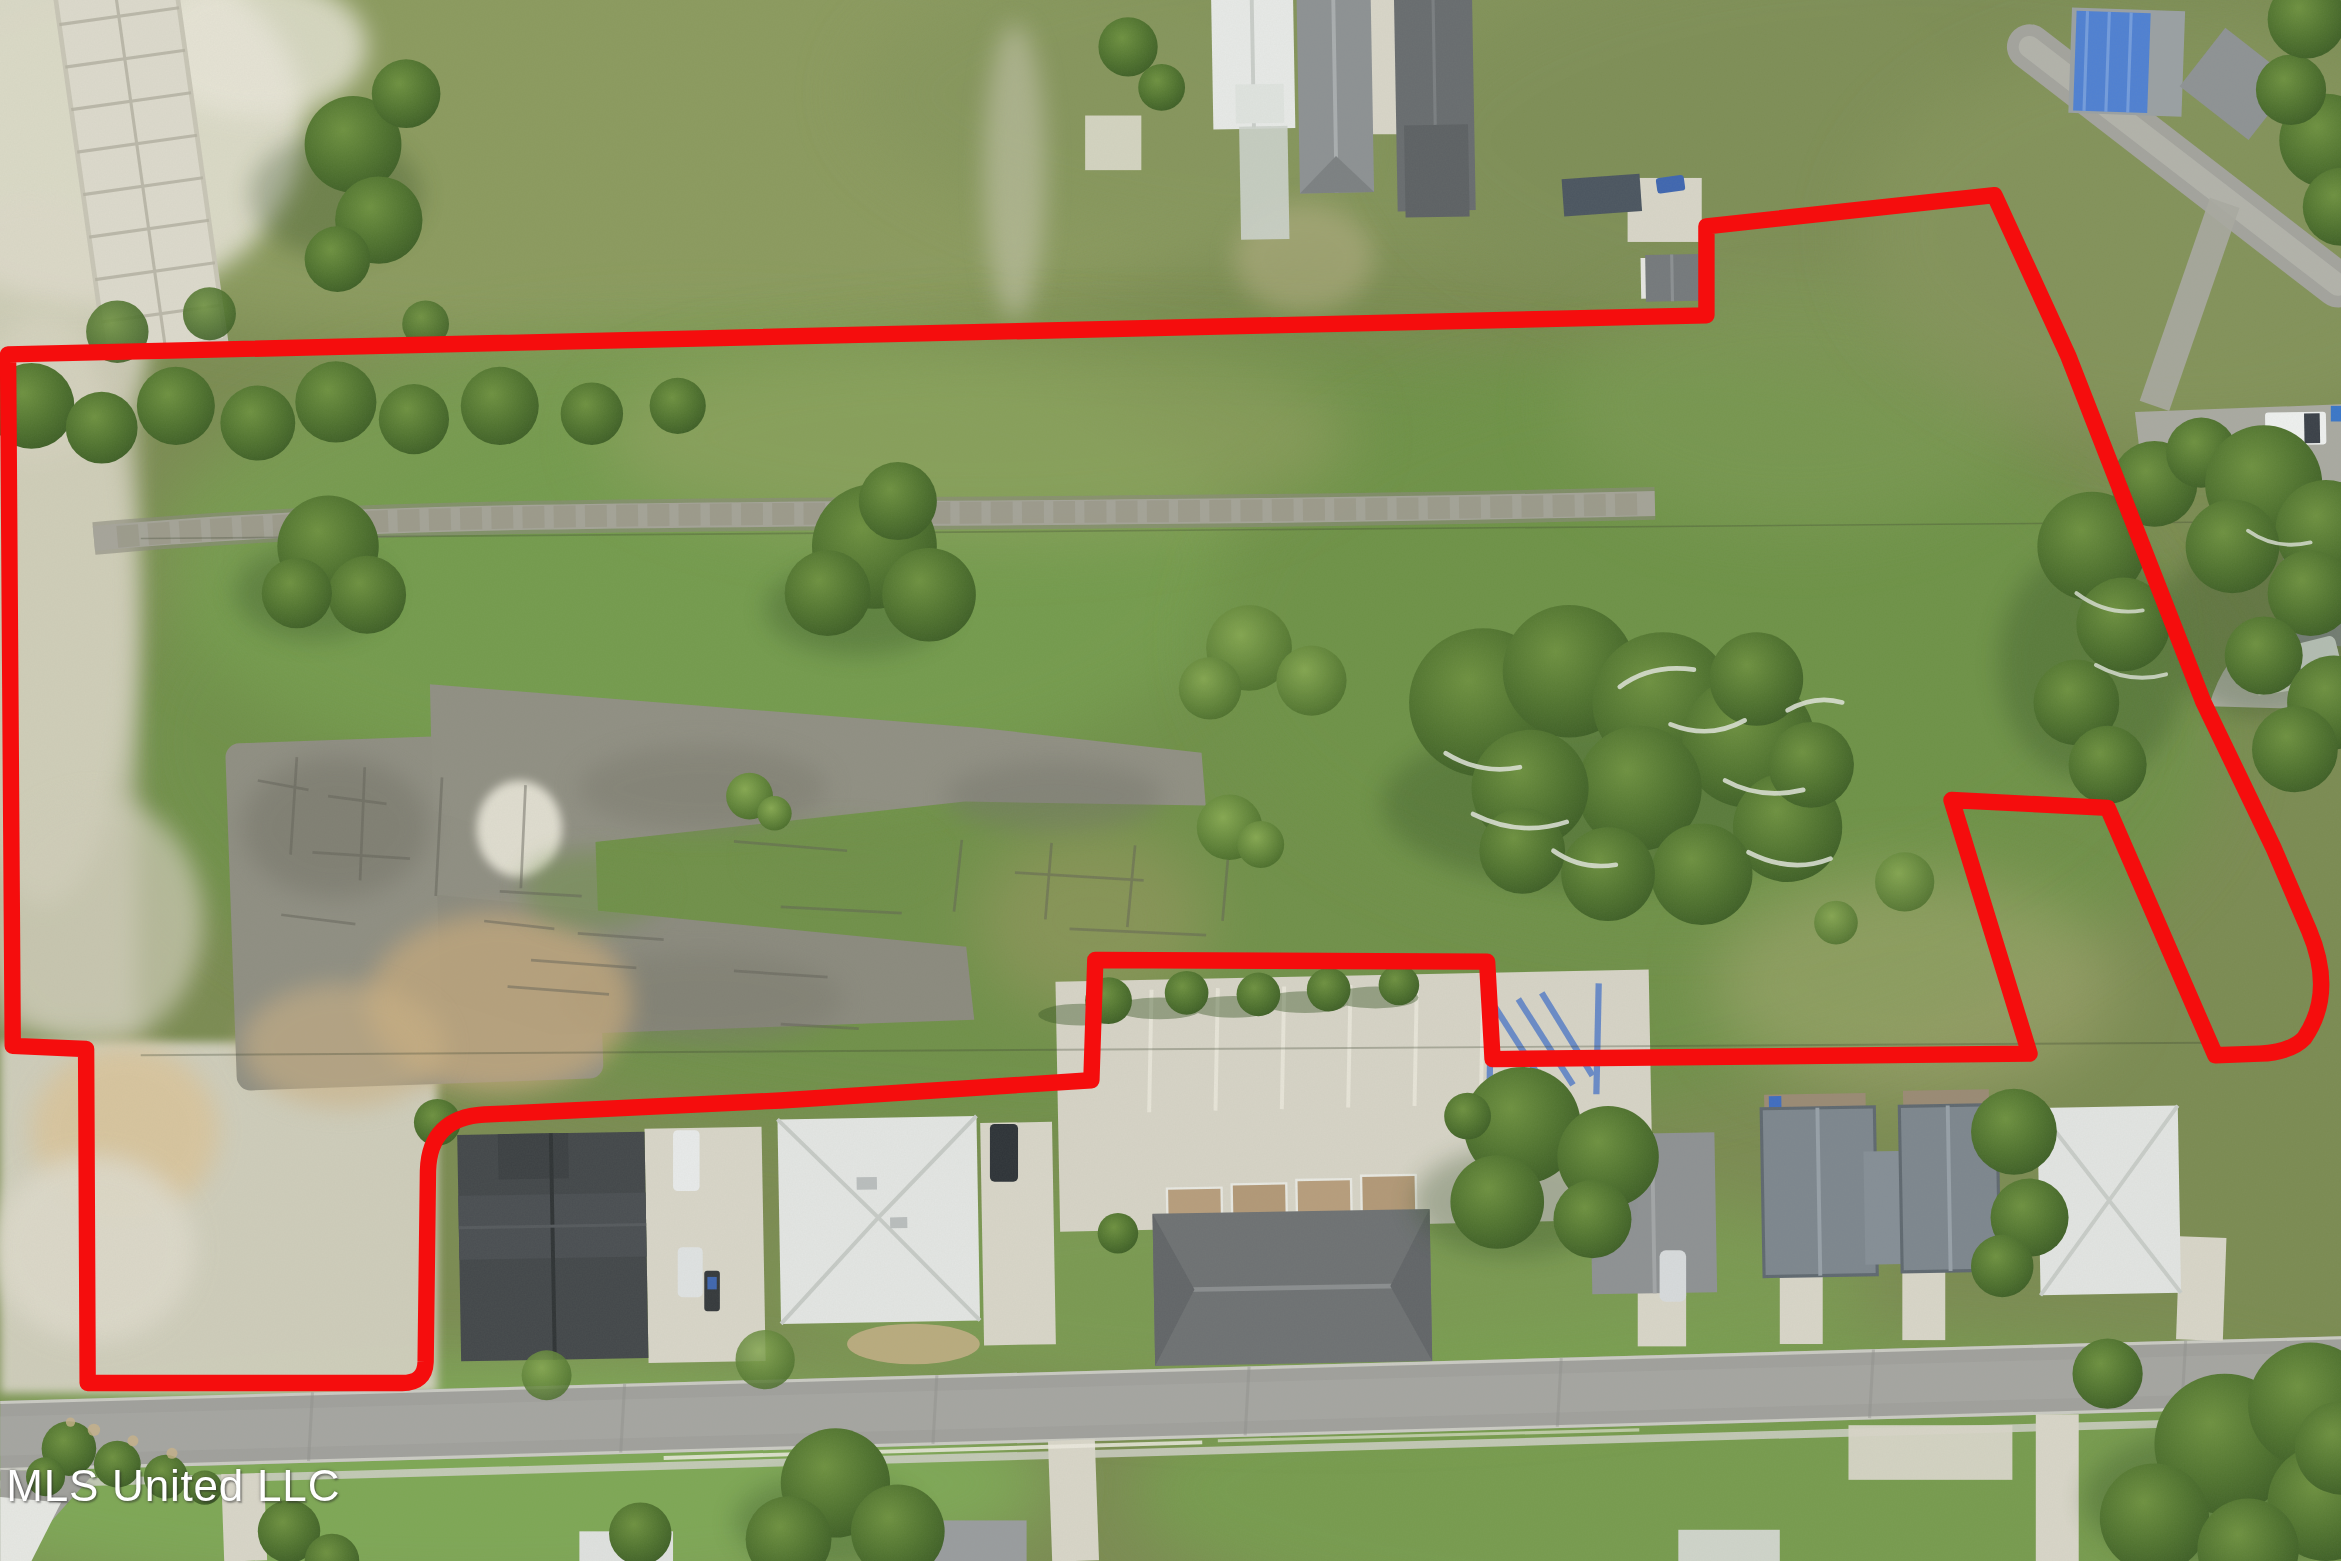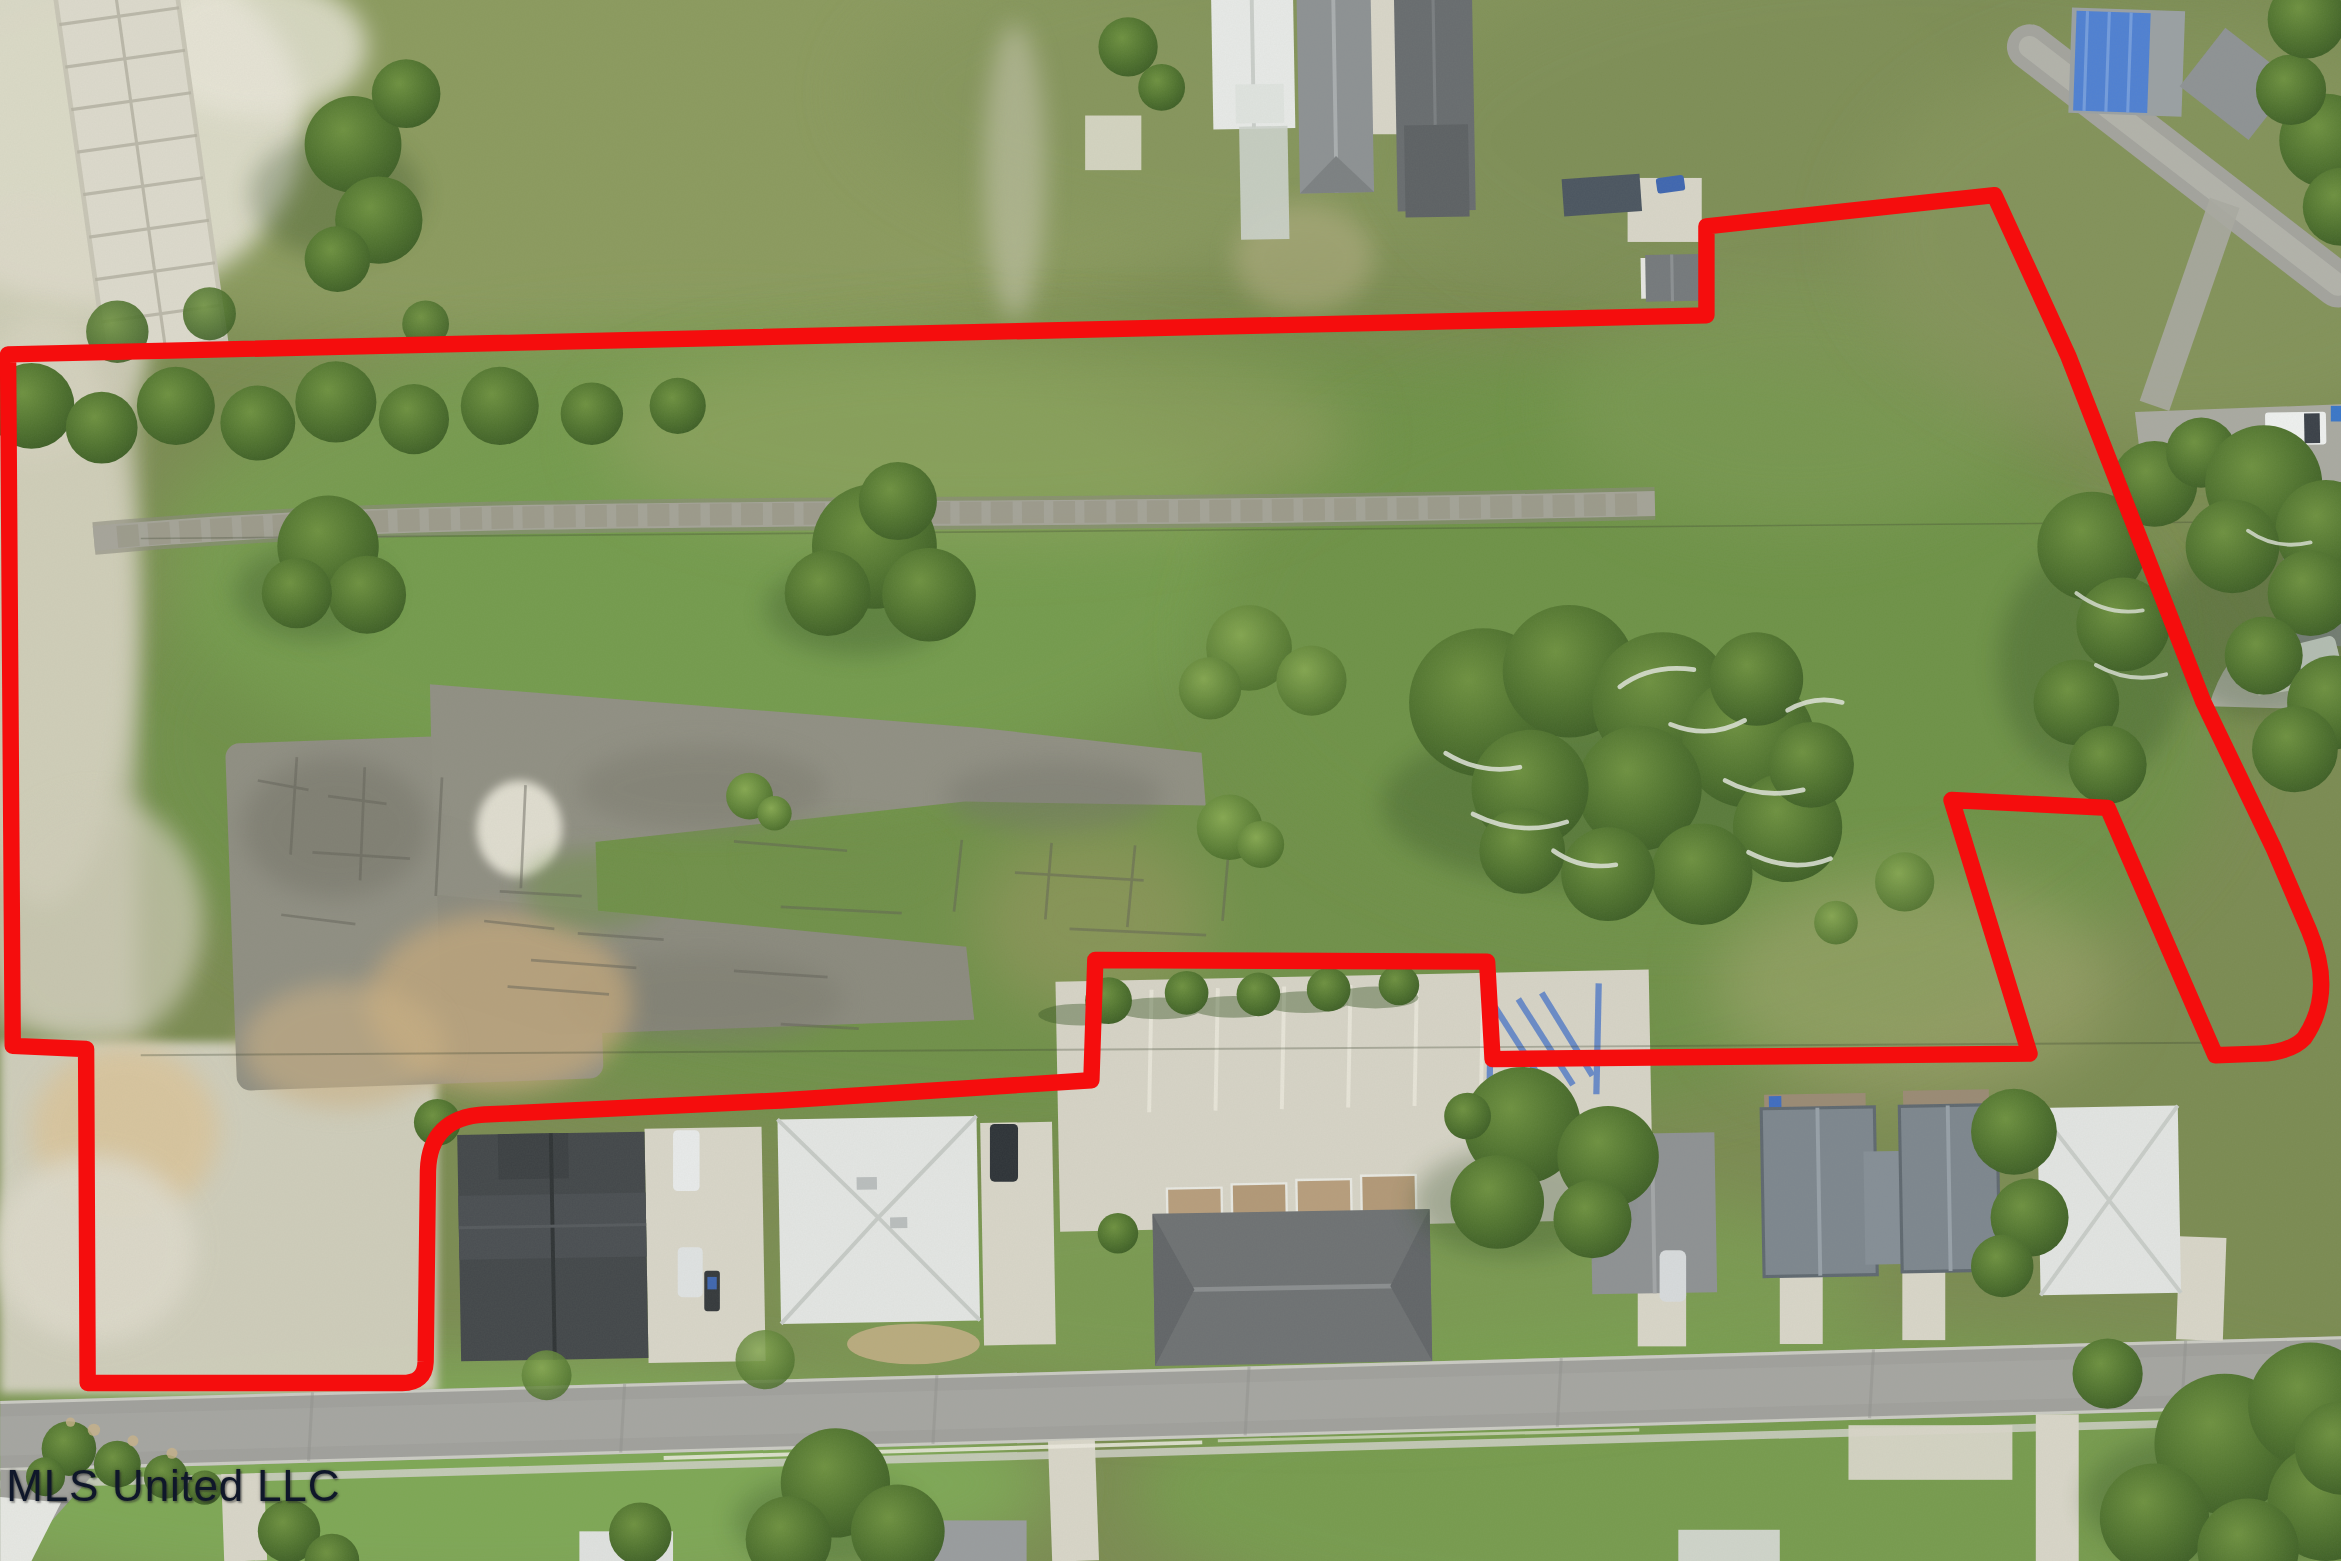--- a/index.html
+++ b/index.html
@@ -2,21 +2,21 @@
 <html style="font-size:12.5px"><head>
 <meta charset="utf-8">
 <style>
   html,body{margin:0;padding:0;background:#222;}
   .stage{position:relative;width:2342px;height:1561px;overflow:hidden;background:#7b8b52;
          font-family:"Liberation Sans",sans-serif;}
   .stage svg{position:absolute;inset:0;display:block;}
   .watermark{
     position:absolute;left:6.2px;top:1461px;
     font-size:44px;font-weight:400;letter-spacing:0.8px;
-    color:#0f172a;text-shadow:0 0 3.1px rgba(40,40,40,.55),1.6px 1.6px 1.6px rgba(40,40,40,.35);
+    color:#ffffff;text-shadow:0 0 3.1px rgba(40,40,40,.55),1.6px 1.6px 1.6px rgba(40,40,40,.35);
     white-space:nowrap;user-select:none;
   }
 </style>
 </head>
 <body>
 
 <div class="stage">
 <svg viewBox="0 0 3000 2000" width="2342" height="1561">
   <defs>
     <radialGradient id="tg" cx="40%" cy="35%" r="75%">

